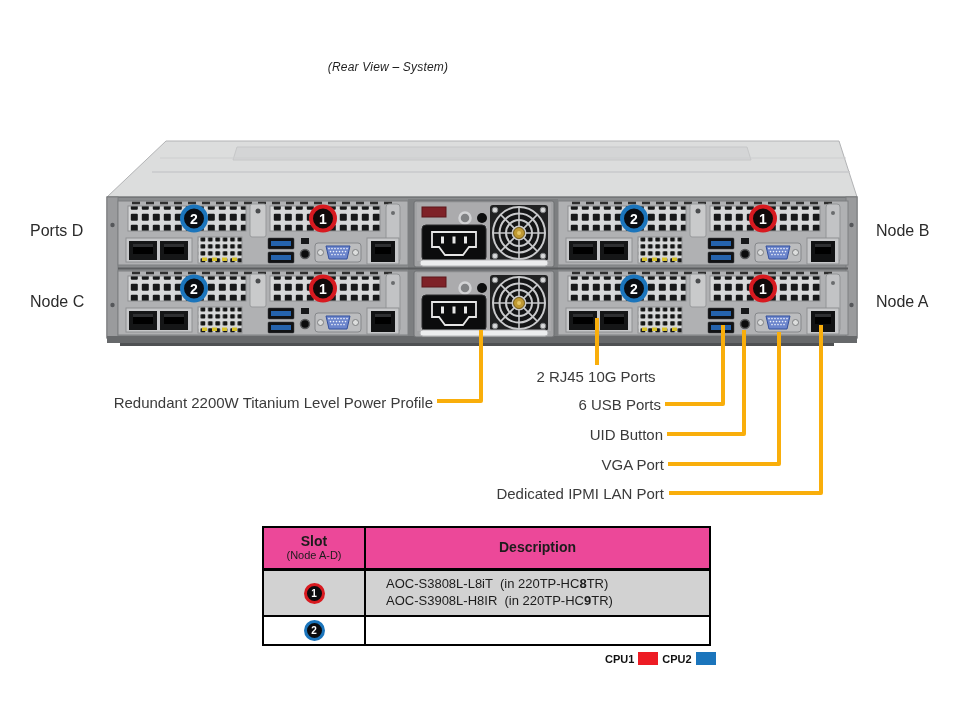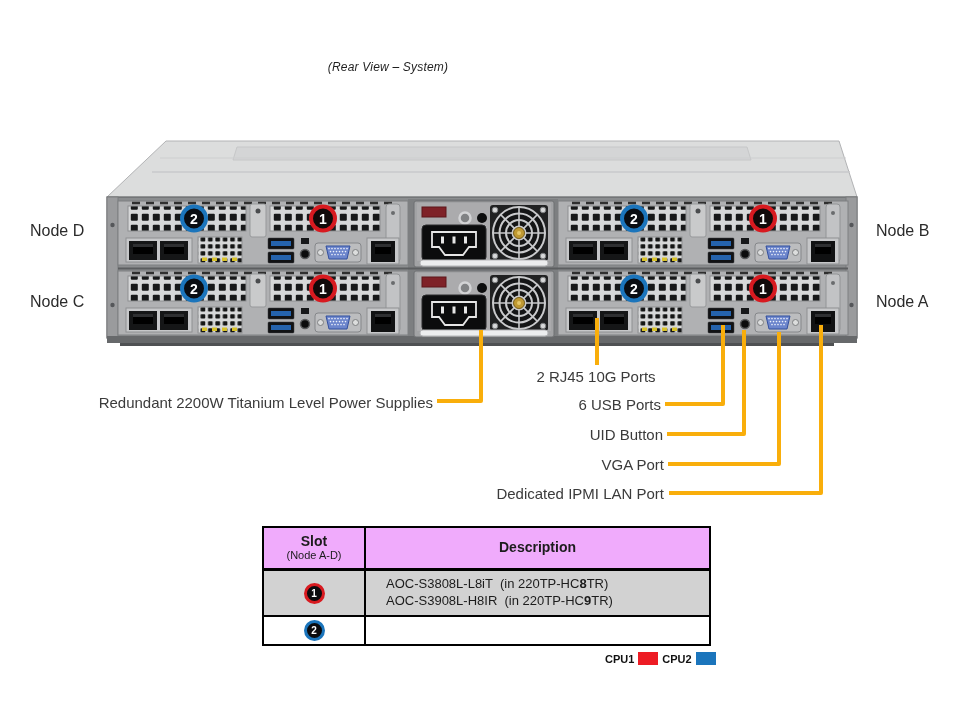--- a/index.html
+++ b/index.html
@@ -16,21 +16,21 @@
     position:absolute;font-size:16px;color:#2b2b2b;white-space:nowrap;
   }
   .callout-label{
     position:absolute;font-size:15px;color:#3b3b3b;white-space:nowrap;
   }
   .center-x{transform:translateX(-50%);}
   .r-align{text-align:right;}
   
   .slot-table{
     position:absolute;left:262px;top:526px;width:445px;
-    border:2px solid #000;background:#f0abfc;color:#1c1c1c;
+    border:2px solid #000;background:#ec4899;color:#1c1c1c;
   }
   .t-row{display:flex;align-items:stretch;}
   .t-header{height:40px;border-bottom:3px solid #000;}
   .col-slot{
     width:100px;border-right:2px solid #000;display:flex;flex-direction:column;
     align-items:center;justify-content:center;flex:none;
   }
   .col-desc{flex:1;display:flex;align-items:center;}
   .t-header .col-desc{justify-content:center;}
   .hdr-main{font-size:14px;font-weight:bold;line-height:1.1;}
@@ -224,31 +224,31 @@
     <path class="callout-line" d="M597,318 L597,365" stroke="#f9ae0b"></path>
     <path class="callout-line" d="M723,325 L723,404 L665,404" stroke="#f9ae0b"></path>
     <path class="callout-line" d="M744,330 L744,434 L667,434" stroke="#f9ae0b"></path>
     <path class="callout-line" d="M779,332 L779,464 L668,464" stroke="#f9ae0b"></path>
     <path class="callout-line" d="M821,325 L821,493 L669,493" stroke="#f9ae0b"></path>
   </g>
 </svg>
 
 <div class="page-title">(Rear View – System)</div>
 
-<div class="node-label" style="left:30px;top:222px;">Node D</div>
+<div class="node-label" style="left:30px;top:222px;">Ports D</div>
 <div class="node-label" style="left:30px;top:293px;">Node C</div>
 <div class="node-label" style="left:876px;top:222px;">Node B</div>
 <div class="node-label" style="left:876px;top:293px;">Node A</div>
 
 <div class="callout-label center-x" style="left:596px;top:368px;">2 RJ45 10G Ports</div>
 <div class="callout-label r-align" style="right:299px;top:396px;">6 USB Ports</div>
 <div class="callout-label r-align" style="right:297px;top:426px;">UID Button</div>
 <div class="callout-label r-align" style="right:296px;top:456px;">VGA Port</div>
 <div class="callout-label r-align" style="right:296px;top:485px;">Dedicated IPMI LAN Port</div>
-<div class="callout-label r-align" style="right:527px;top:394px;">Redundant 2200W Titanium Level Power Supplies</div>
+<div class="callout-label r-align" style="right:527px;top:394px;">Redundant 2200W Titanium Level Power Profile</div>
 
 <div class="slot-table">
   <div class="t-row t-header">
     <div class="col-slot">
       <div class="hdr-main">Slot</div>
       <div class="hdr-sub">(Node A-D)</div>
     </div>
     <div class="col-desc hdr-main">Description</div>
   </div>
   <div class="t-row slot-row row-shaded">

